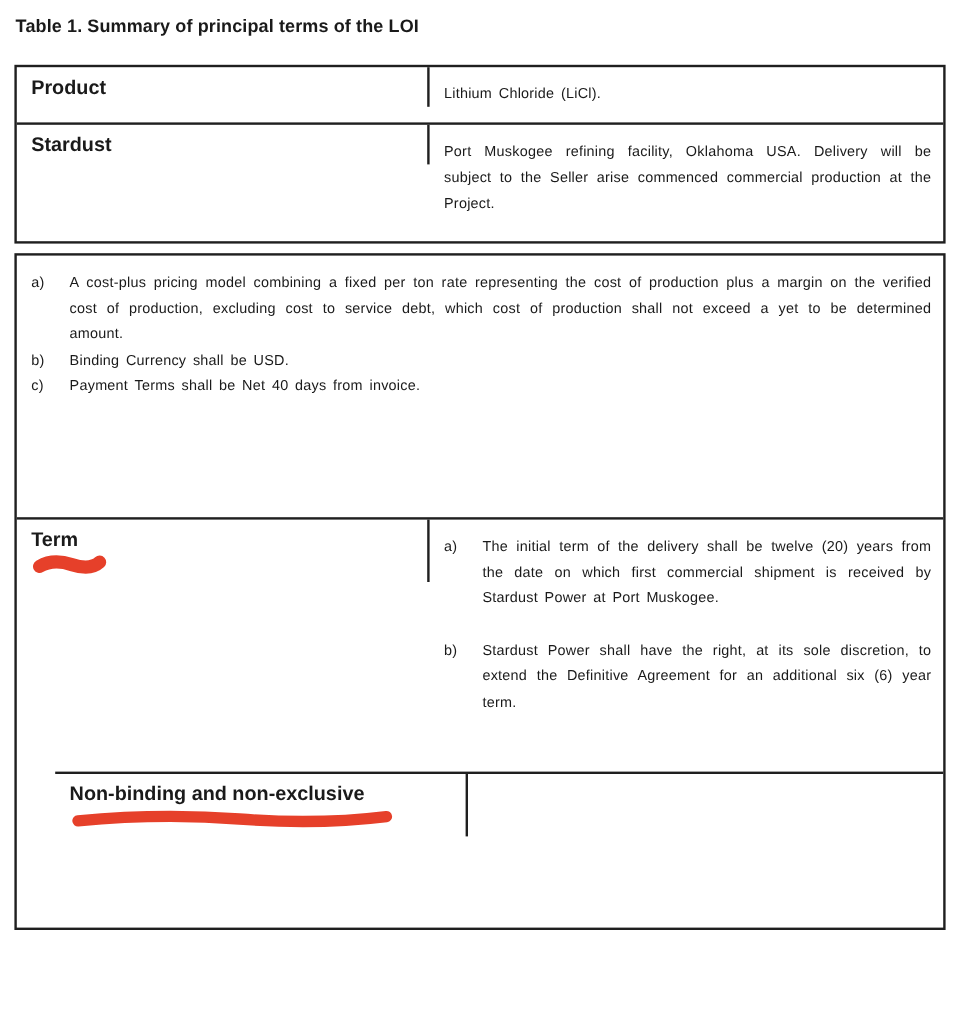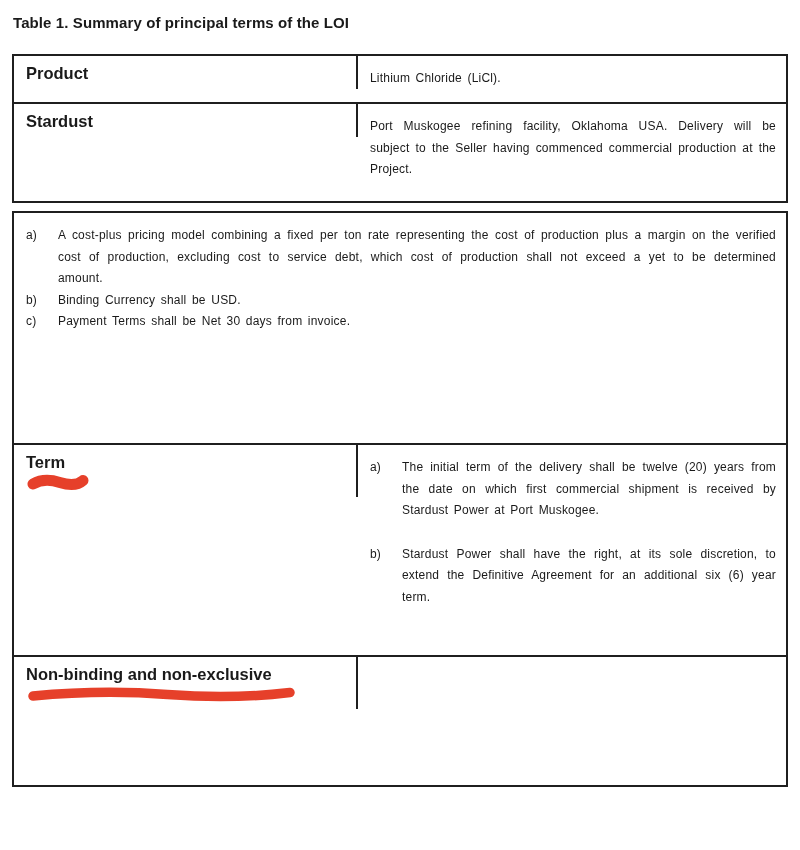--- a/index.html
+++ b/index.html
@@ -56,57 +56,57 @@
       <div class="section">
         <div class="row" style="min-height: 46px;">
           <div class="cell label-cell"><span class="label">Product</span></div>
           <div class="cell value-cell">
             <p class="val">Lithium Chloride (LiCl).</p>
           </div>
         </div>
         <div class="row bt" style="min-height: 97px;">
           <div class="cell label-cell"><span class="label">Stardust</span></div>
           <div class="cell value-cell">
-            <p class="val">Port Muskogee refining facility, Oklahoma USA. Delivery will be subject to the Seller having commenced commercial production at the Project.</p>
+            <p class="val">Port Muskogee refining facility, Oklahoma USA. Delivery will be subject to the Seller arise commenced commercial production at the Project.</p>
           </div>
         </div>
       </div>
       <div class="section">
         <div class="row" style="min-height: 218px;">
           <div class="cell value-cell">
             <div class="li">
               <span class="marker">a)</span>
               <div class="li-text">A cost-plus pricing model combining a fixed per ton rate representing the cost of production plus a margin on the verified cost of production, excluding cost to service debt, which cost of production shall not exceed a yet to be determined amount.</div>
             </div>
             <div class="li">
               <span class="marker">b)</span>
               <div class="li-text">Binding Currency shall be USD.</div>
             </div>
             <div class="li">
               <span class="marker">c)</span>
-              <div class="li-text">Payment Terms shall be Net 30 days from invoice.</div>
+              <div class="li-text">Payment Terms shall be Net 40 days from invoice.</div>
             </div>
           </div>
         </div>
-        <div class="row bt" style="min-height: 210px; margin-top: 12px;">
+        <div class="row bt" style="min-height: 210px;">
           <div class="cell label-cell"><span class="label">Term</span><svg width="65" height="18" class="underline-svg">
               <path d="M 7 11 Q 18.200000000000003 4.5 33.800000000000004 9.5 T 57 7.5" fill="none" stroke="#e6402a" stroke-width="11" stroke-linecap="round"></path>
             </svg></div>
           <div class="cell value-cell">
             <div class="li">
               <span class="marker">a)</span>
               <div class="li-text">The initial term of the delivery shall be twelve (20) years from the date on which first commercial shipment is received by Stardust Power at Port Muskogee.</div>
             </div>
             <div class="spacer"></div>
             <div class="li">
               <span class="marker">b)</span>
               <div class="li-text">Stardust Power shall have the right, at its sole discretion, to extend the Definitive Agreement for an additional six (6) year term.</div>
             </div>
           </div>
         </div>
-        <div class="row bt" style="min-height: 128px;">
+        <div class="row bt" style="min-height: 128px; margin-left: 32px;">
           <div class="cell label-cell"><span class="label">Non-binding and non-exclusive</span><svg width="272" height="18" class="underline-svg">
               <path d="M 7 11 Q 76.16000000000001 4.5 141.44 9.5 T 264 7.5" fill="none" stroke="#e6402a" stroke-width="9.5" stroke-linecap="round"></path>
             </svg></div>
         </div>
       </div>
     </div>
 </div>
 
 </body></html>

